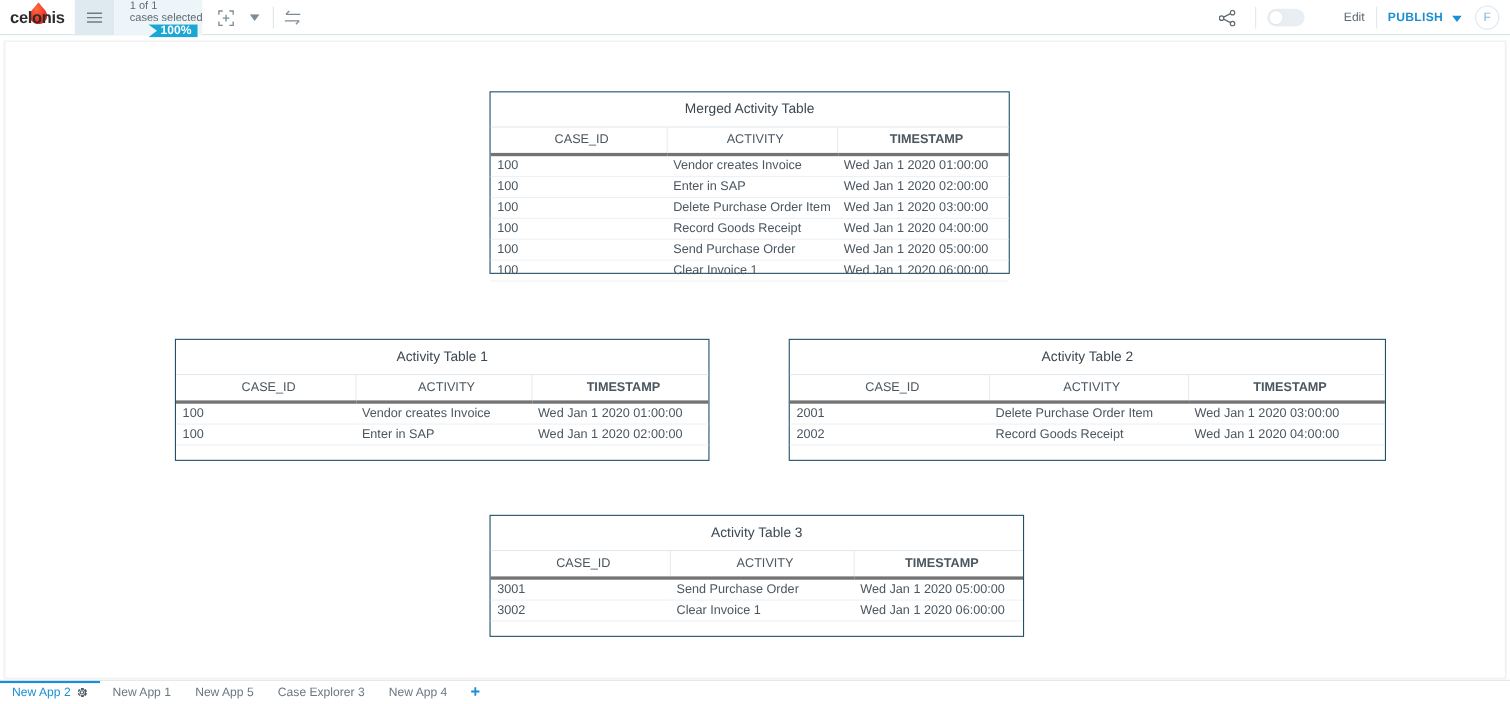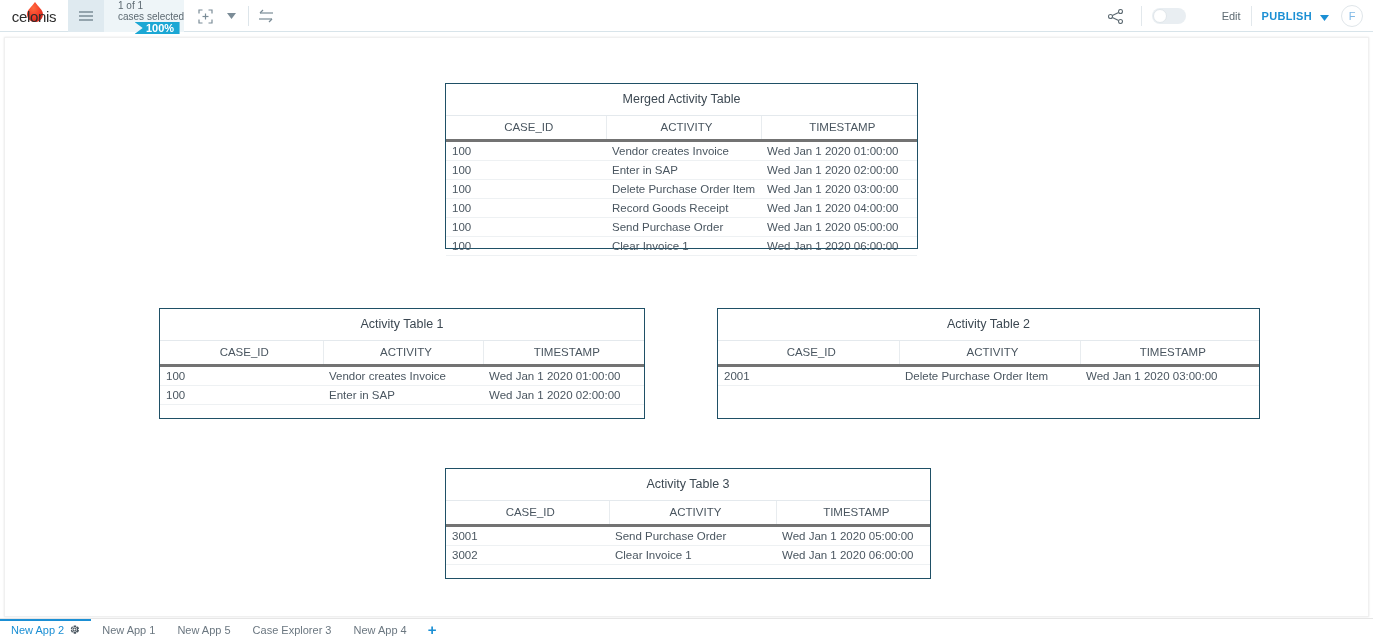--- a/index.html
+++ b/index.html
@@ -17,21 +17,21 @@
     background: #ffffff;
     border-bottom: 1px solid #d8e4ea;
     display: flex; align-items: stretch;
   }
   .logo-wrap {
     width: 68px; height: 32px;
     display: flex; align-items: center; justify-content: center;
     position: relative;
   }
   .logo-text {
-    font-size: 15px; font-weight: normal; color: #2d2d2d;
+    font-size: 15px; font-weight: bold; color: #2d2d2d;
     letter-spacing: -0.3px; position: relative; z-index: 1;
   }
   .logo-drop {
     position: absolute; left: 27px; top: 2px;
     width: 16px; height: 20px; z-index: 0;
   }
   .hamburger-btn {
     width: 36px; height: 32px;
     background: #dfeaf0;
     display: flex; align-items: center; justify-content: center;
@@ -126,21 +126,21 @@
   table.grid {
     width: 100%; border-collapse: collapse;
     table-layout: fixed;
   }
   table.grid th {
     font-size: 11.5px; font-weight: normal; color: #4a5660;
     text-align: center; padding: 5px 0 6px 6px;
     border-bottom: 3px solid #737373;
     border-right: 1px solid #e8ecef;
   }
-  table.grid th:last-child { border-right: none; }
+  table.grid th:last-child { border-right: none; font-weight: bold; }
   table.grid td {
     font-size: 11.5px; color: #4a5660;
     text-align: left; padding: 3px 0 3px 6px;
     border-bottom: 1px solid #eef1f3;
     white-space: nowrap; overflow: hidden;
   }
   table.grid tr:last-child td { border-bottom: 1px solid #eef1f3; }
 
   
   .tabbar {
@@ -346,20 +346,25 @@
           <th style="width:181px">ACTIVITY</th>
           <th>TIMESTAMP</th>
         </tr>
       </thead>
       <tbody>
         <tr>
           <td>2001</td>
           <td>Delete Purchase Order Item</td>
           <td>Wed Jan 1 2020 03:00:00</td>
         </tr>
+        <tr>
+          <td>2002</td>
+          <td>Record Goods Receipt</td>
+          <td>Wed Jan 1 2020 04:00:00</td>
+        </tr>
       </tbody>
     </table>
   </div>
 
   <div class="widget" style="left:440px; top:430px; width:486px; height:111px;">
     <div class="widget-title">Activity Table 3</div>
     <table class="grid">
       <thead>
         <tr>
           <th style="width:163px">CASE_ID</th>

